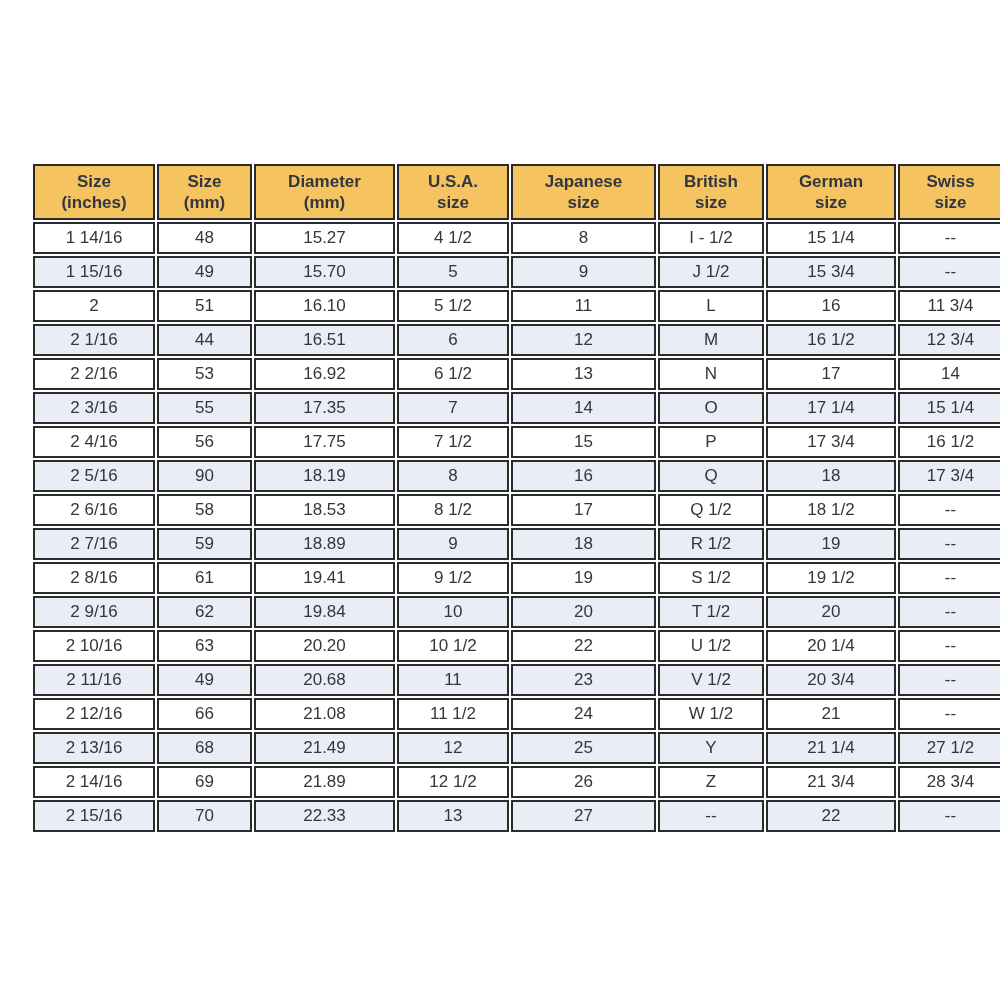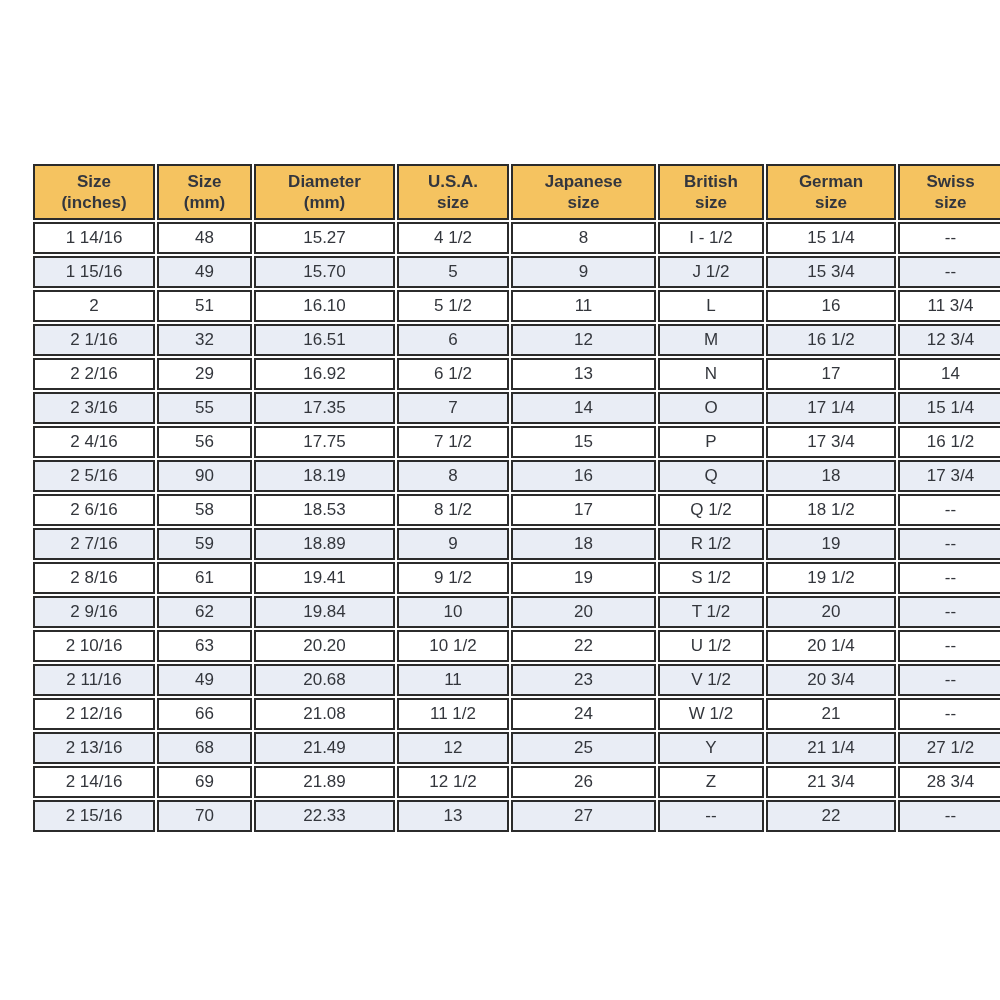--- a/index.html
+++ b/index.html
@@ -125,31 +125,31 @@
           <td>51</td>
           <td>16.10</td>
           <td>5 1/2</td>
           <td>11</td>
           <td>L</td>
           <td>16</td>
           <td>11 3/4</td>
         </tr>
         <tr class="alt">
           <td>2 1/16</td>
-          <td>32</td>
+          <td>44</td>
           <td>16.51</td>
           <td>6</td>
           <td>12</td>
           <td>M</td>
           <td>16 1/2</td>
           <td>12 3/4</td>
         </tr>
         <tr>
           <td>2 2/16</td>
-          <td>29</td>
+          <td>53</td>
           <td>16.92</td>
           <td>6 1/2</td>
           <td>13</td>
           <td>N</td>
           <td>17</td>
           <td>14</td>
         </tr>
         <tr class="alt">
           <td>2 3/16</td>
           <td>55</td>

